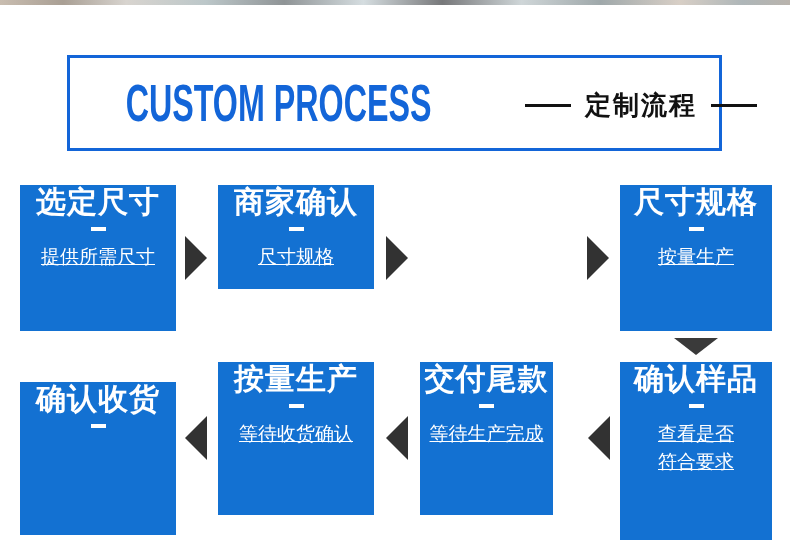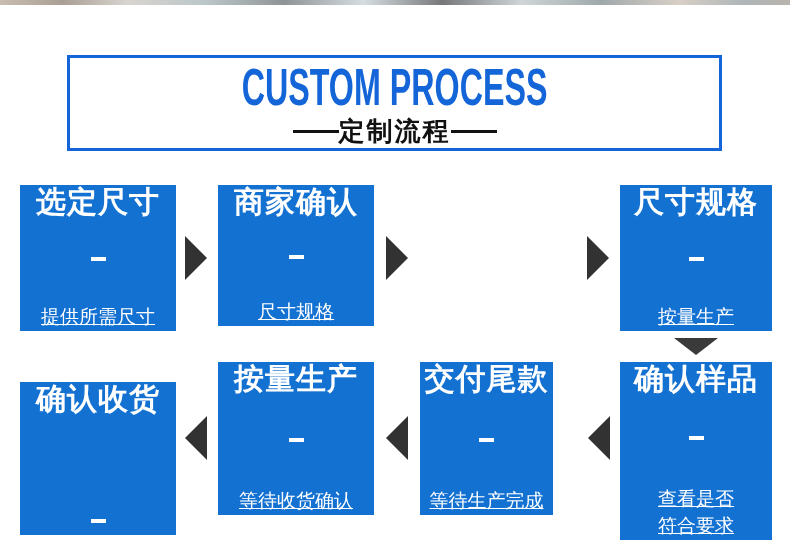--- a/index.html
+++ b/index.html
@@ -16,48 +16,48 @@
     background: linear-gradient(90deg,
       #c9bdb0 0%, #a99f94 8%, #d8d4cf 16%, #bcc7c9 26%, #8f9496 36%,
       #d5dde0 46%, #77787a 56%, #cfd6d8 66%, #9fa8aa 76%, #d8cfc6 86%,
       #aeb6b8 94%, #b9b3ac 100%);
   }
   .header-box {
     position: absolute; left: 67px; top: 55px; width: 655px; height: 96px;
     box-sizing: border-box;
     border: 3px solid #1365d8;
     background: #ffffff;
-    display: flex; flex-direction: column; align-items: center; justify-content: center;
+    display: flex; align-items: center; justify-content: center;
   }
   .title-en {
     color: #1365d8;
     font-weight: bold;
     font-size: 52px;
     line-height: 1;
     white-space: nowrap;
     letter-spacing: 0px;
   }
   .title-en .condensed {
     display: inline-block;
     transform: scaleX(0.62);
     transform-origin: center;
   }
   .title-zh-row {
     margin-top: 4px;
-    display: flex; align-items: center; 
+    display: flex; align-items: center; gap: 14px;
   }
   .dash-line { width: 46px; height: 3px; background: #111111; }
   .title-zh {
     color: #111111; font-weight: bold; font-size: 26px; line-height: 1.1;
     letter-spacing: 2px; white-space: nowrap;
   }
   .step-box {
     position: absolute;
     background: #1371d2;
-    display: flex; flex-direction: column; align-items: center; justify-content: space-between;
+    display: flex; flex-direction: column; align-items: center; justify-content: flex-start;
     text-align: center;
   }
   .step-title {
     color: #ffffff; font-weight: bold; font-size: 30px; line-height: 1.1;
     white-space: nowrap; letter-spacing: 1px;
   }
   .step-dash { width: 15px; height: 4px; background: #ffffff; margin: 9px 0 12px 0; }
   .step-sub {
     color: #ffffff; font-size: 19px; line-height: 1.45;
     white-space: pre-line; letter-spacing: 0px; text-decoration: underline;
@@ -98,21 +98,21 @@
   </div>
 
   <div class="step-box" style="left:20px; top:185px; width:156px; height:146px;">
     <div class="step-title">选定尺寸</div>
     <div class="step-dash"></div>
     <div class="step-sub">提供所需尺寸</div>
   </div>
 
   <div class="arrow arrow-right" style="left:185px; top:236px;"></div>
 
-  <div class="step-box" style="left:218px; top:185px; width:156px; height:141px;">
+  <div class="step-box" style="left:218px; top:185px; width:156px; height:104px;">
     <div class="step-title">商家确认</div>
     <div class="step-dash"></div>
     <div class="step-sub">尺寸规格</div>
   </div>
 
   <div class="arrow arrow-right" style="left:386px; top:236px;"></div>
 
 
   <div class="arrow arrow-right" style="left:587px; top:236px;"></div>
 

